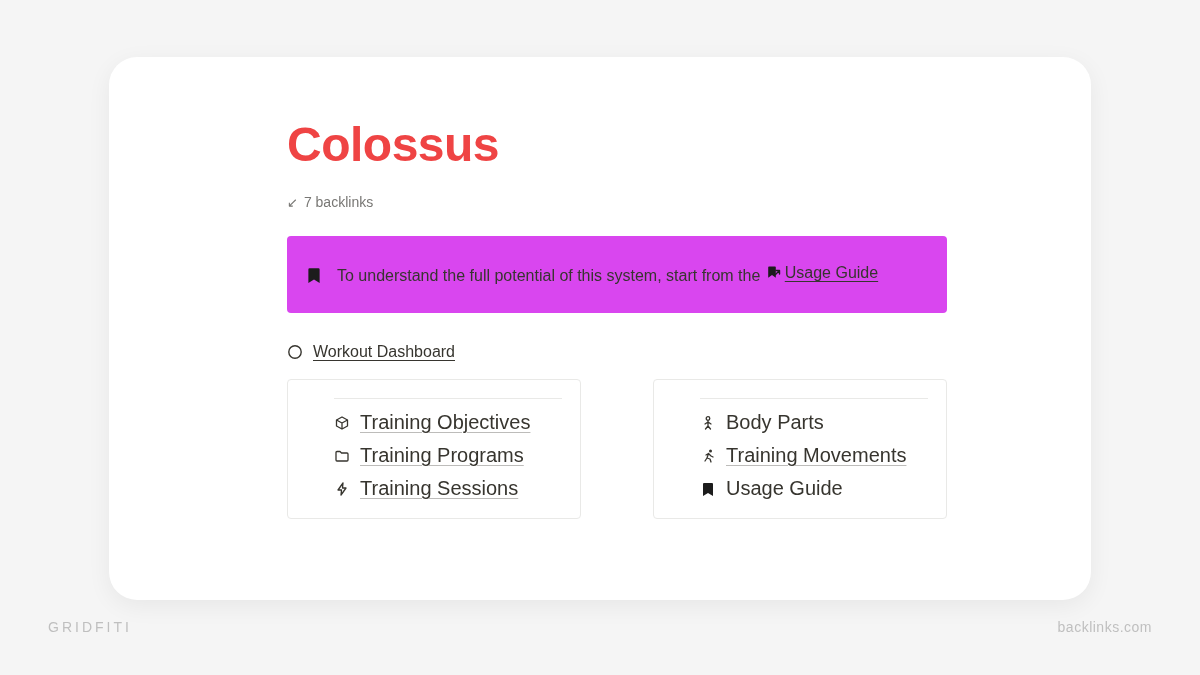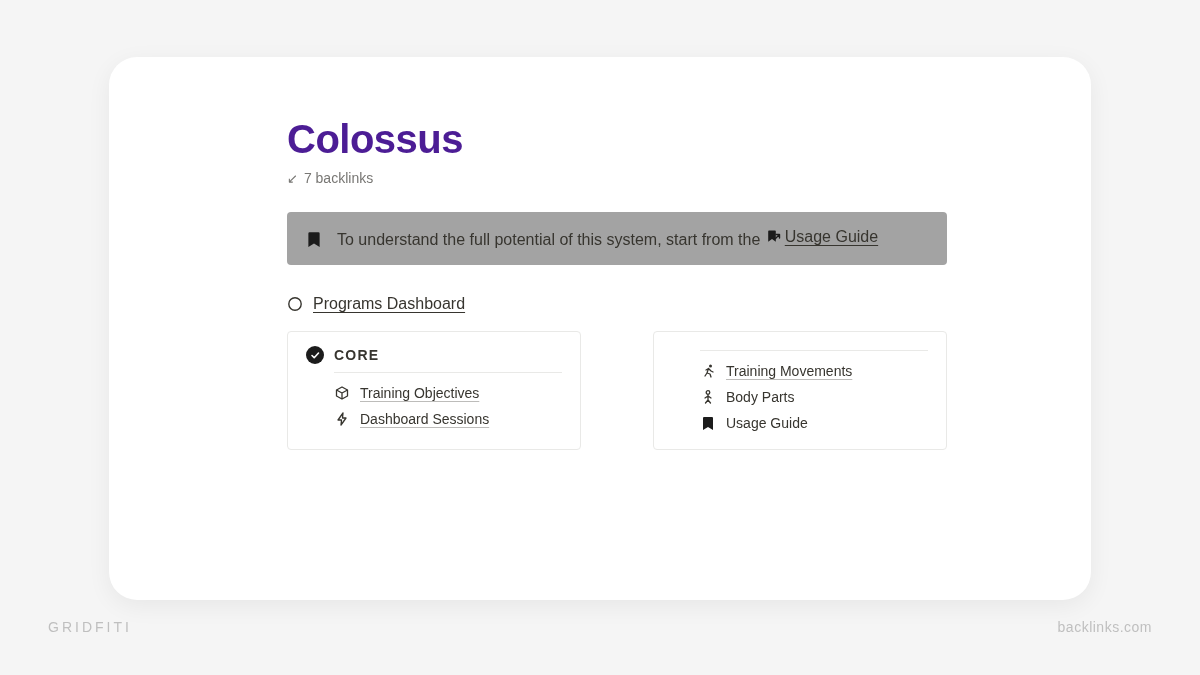--- a/index.html
+++ b/index.html
@@ -19,44 +19,44 @@
     background: #ffffff;
     border-radius: 28px;
     box-shadow: 0 6px 24px rgba(0,0,0,0.06);
     padding-top: 60px;
   }
   .content {
     width: 660px;
     margin-left: 178px;
   }
   .title {
-    font-size: 40px;
+    font-size: 48px;
     font-weight: 700;
     letter-spacing: -0.5px;
-    color: #4c1d95;
-    margin-bottom: 8px;
+    color: #ef4444;
+    margin-bottom: 22px;
   }
   .backlinks {
     display: flex;
     align-items: center;
     font-size: 14px;
     color: #787774;
     gap: 6px;
     margin-bottom: 26px;
   }
   .arrow-dl {
     display: inline-block;
     font-size: 13px;
     color: #787774;
     line-height: 1;
   }
   .callout {
-    background: #a3a3a3;
+    background: #d946ef;
     border-radius: 4px;
-    padding: 16px 18px;
+    padding: 28px 18px;
     display: flex;
     align-items: center;
     gap: 14px;
     font-size: 16px;
     color: #37352f;
     margin-bottom: 30px;
   }
   .callout .text { flex: 1; }
   .ulink {
     text-decoration: underline;
@@ -107,21 +107,21 @@
   .items {
     display: flex;
     flex-direction: column;
     gap: 10px;
     margin-left: 28px;
   }
   .item {
     display: flex;
     align-items: center;
     gap: 10px;
-    font-size: 14px;
+    font-size: 20px;
     color: #37352f;
     cursor: pointer;
   }
   .item .ulink { text-decoration-color: #bdbcba; }
   .plain { text-decoration: none; }
 
   
   .ico { width: 16px; height: 16px; display: inline-block; flex-shrink: 0; }
   .ico svg { width: 100%; height: 100%; display: block; }
   .ico-lg { width: 18px; height: 18px; }
@@ -211,84 +211,84 @@
         </span>
       </span>
     </div>
 
     <div class="dashboard-row">
       <span class="ico">
         <svg viewBox="0 0 16 16">
             <use href="#i-circle"></use>
           </svg>
       </span>
-      <span class="ulink">Programs Dashboard</span>
+      <span class="ulink">Workout Dashboard</span>
     </div>
 
     <div class="columns">
-
-      <div class="colbox">
-        <div class="colhead">
-          <span class="badge-circle">
-            <svg viewBox="0 0 10 10">
-                <use href="#i-check"></use>
-              </svg>
-          </span>
-          <span class="label">CORE</span>
-        </div>
-        <hr class="hr">
-        <div class="items">
-            <div class="item">
-              <span class="ico">
-                <svg viewBox="0 0 16 16">
-                  <use href="#i-cube"></use>
-                </svg>
-              </span>
-              <span class="ulink">Training Objectives</span>
-            </div>
-            <div class="item">
-              <span class="ico">
-                <svg viewBox="0 0 16 16">
-                  <use href="#i-bolt"></use>
-                </svg>
-              </span>
-              <span class="ulink">Dashboard Sessions</span>
-            </div>
-          </div>
-      </div>
 
       <div class="colbox">
         <hr class="hr">
         <div class="items">
             <div class="item">
               <span class="ico">
                 <svg viewBox="0 0 16 16">
-                  <use href="#i-runner"></use>
-                </svg>
-              </span>
-              <span class="ulink">Training Movements</span>
-            </div>
-            <div class="item">
-              <span class="ico">
-                <svg viewBox="0 0 16 16">
-                  <use href="#i-person"></use>
-                </svg>
-              </span>
-              <span class="plain">Body Parts</span>
-            </div>
-            <div class="item">
-              <span class="ico">
-                <svg viewBox="0 0 16 16">
-                  <use href="#i-bookmark-solid"></use>
-                </svg>
-              </span>
-              <span class="plain">Usage Guide</span>
+                  <use href="#i-cube"></use>
+                </svg>
+              </span>
+              <span class="ulink">Training Objectives</span>
+            </div>
+            <div class="item">
+              <span class="ico">
+                <svg viewBox="0 0 16 16">
+                  <use href="#i-folder"></use>
+                </svg>
+              </span>
+              <span class="ulink">Training Programs</span>
+            </div>
+            <div class="item">
+              <span class="ico">
+                <svg viewBox="0 0 16 16">
+                  <use href="#i-bolt"></use>
+                </svg>
+              </span>
+              <span class="ulink">Training Sessions</span>
             </div>
           </div>
       </div>
 
+      <div class="colbox">
+        <hr class="hr">
+        <div class="items">
+            <div class="item">
+              <span class="ico">
+                <svg viewBox="0 0 16 16">
+                  <use href="#i-person"></use>
+                </svg>
+              </span>
+              <span class="plain">Body Parts</span>
+            </div>
+            <div class="item">
+              <span class="ico">
+                <svg viewBox="0 0 16 16">
+                  <use href="#i-runner"></use>
+                </svg>
+              </span>
+              <span class="ulink">Training Movements</span>
+            </div>
+            <div class="item">
+              <span class="ico">
+                <svg viewBox="0 0 16 16">
+                  <use href="#i-bookmark-solid"></use>
+                </svg>
+              </span>
+              <span class="plain">Usage Guide</span>
+            </div>
+          </div>
+      </div>
+
     </div>
 
   </div>
 </div>
 
 <div class="watermark-left">GRIDFITI</div>
 <div class="watermark-right">backlinks.com</div>
 
 </body></html>

